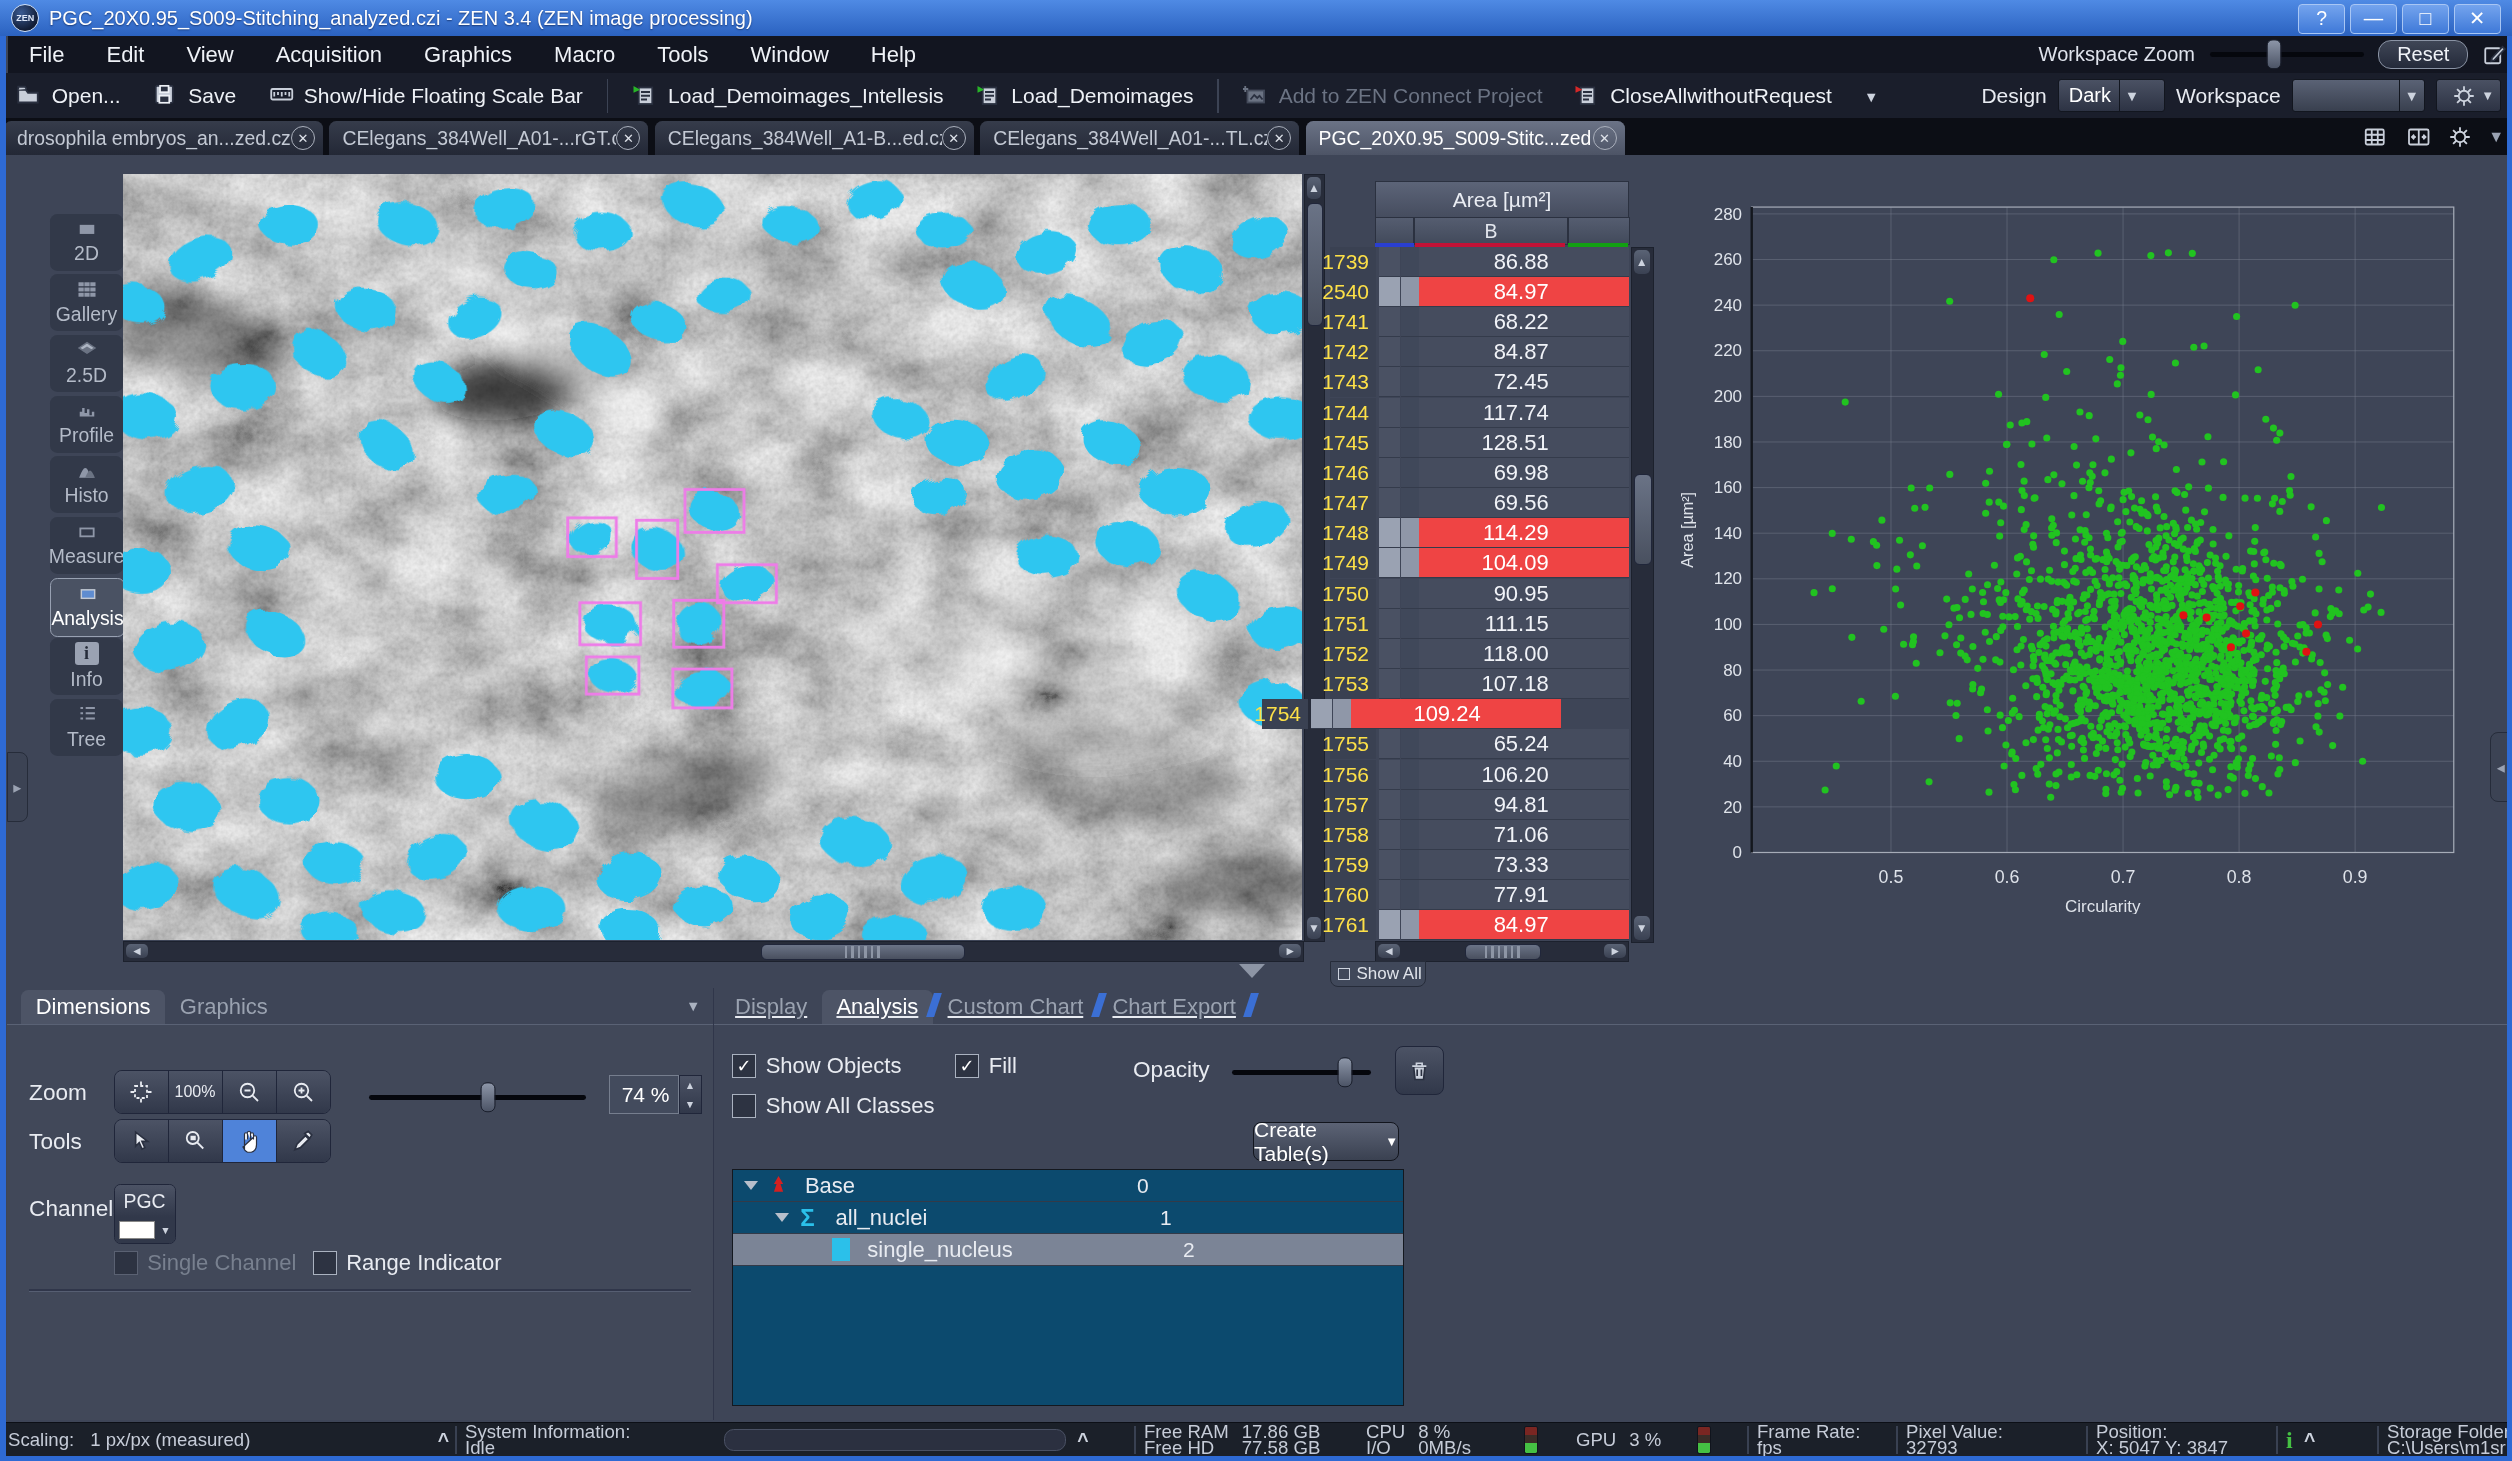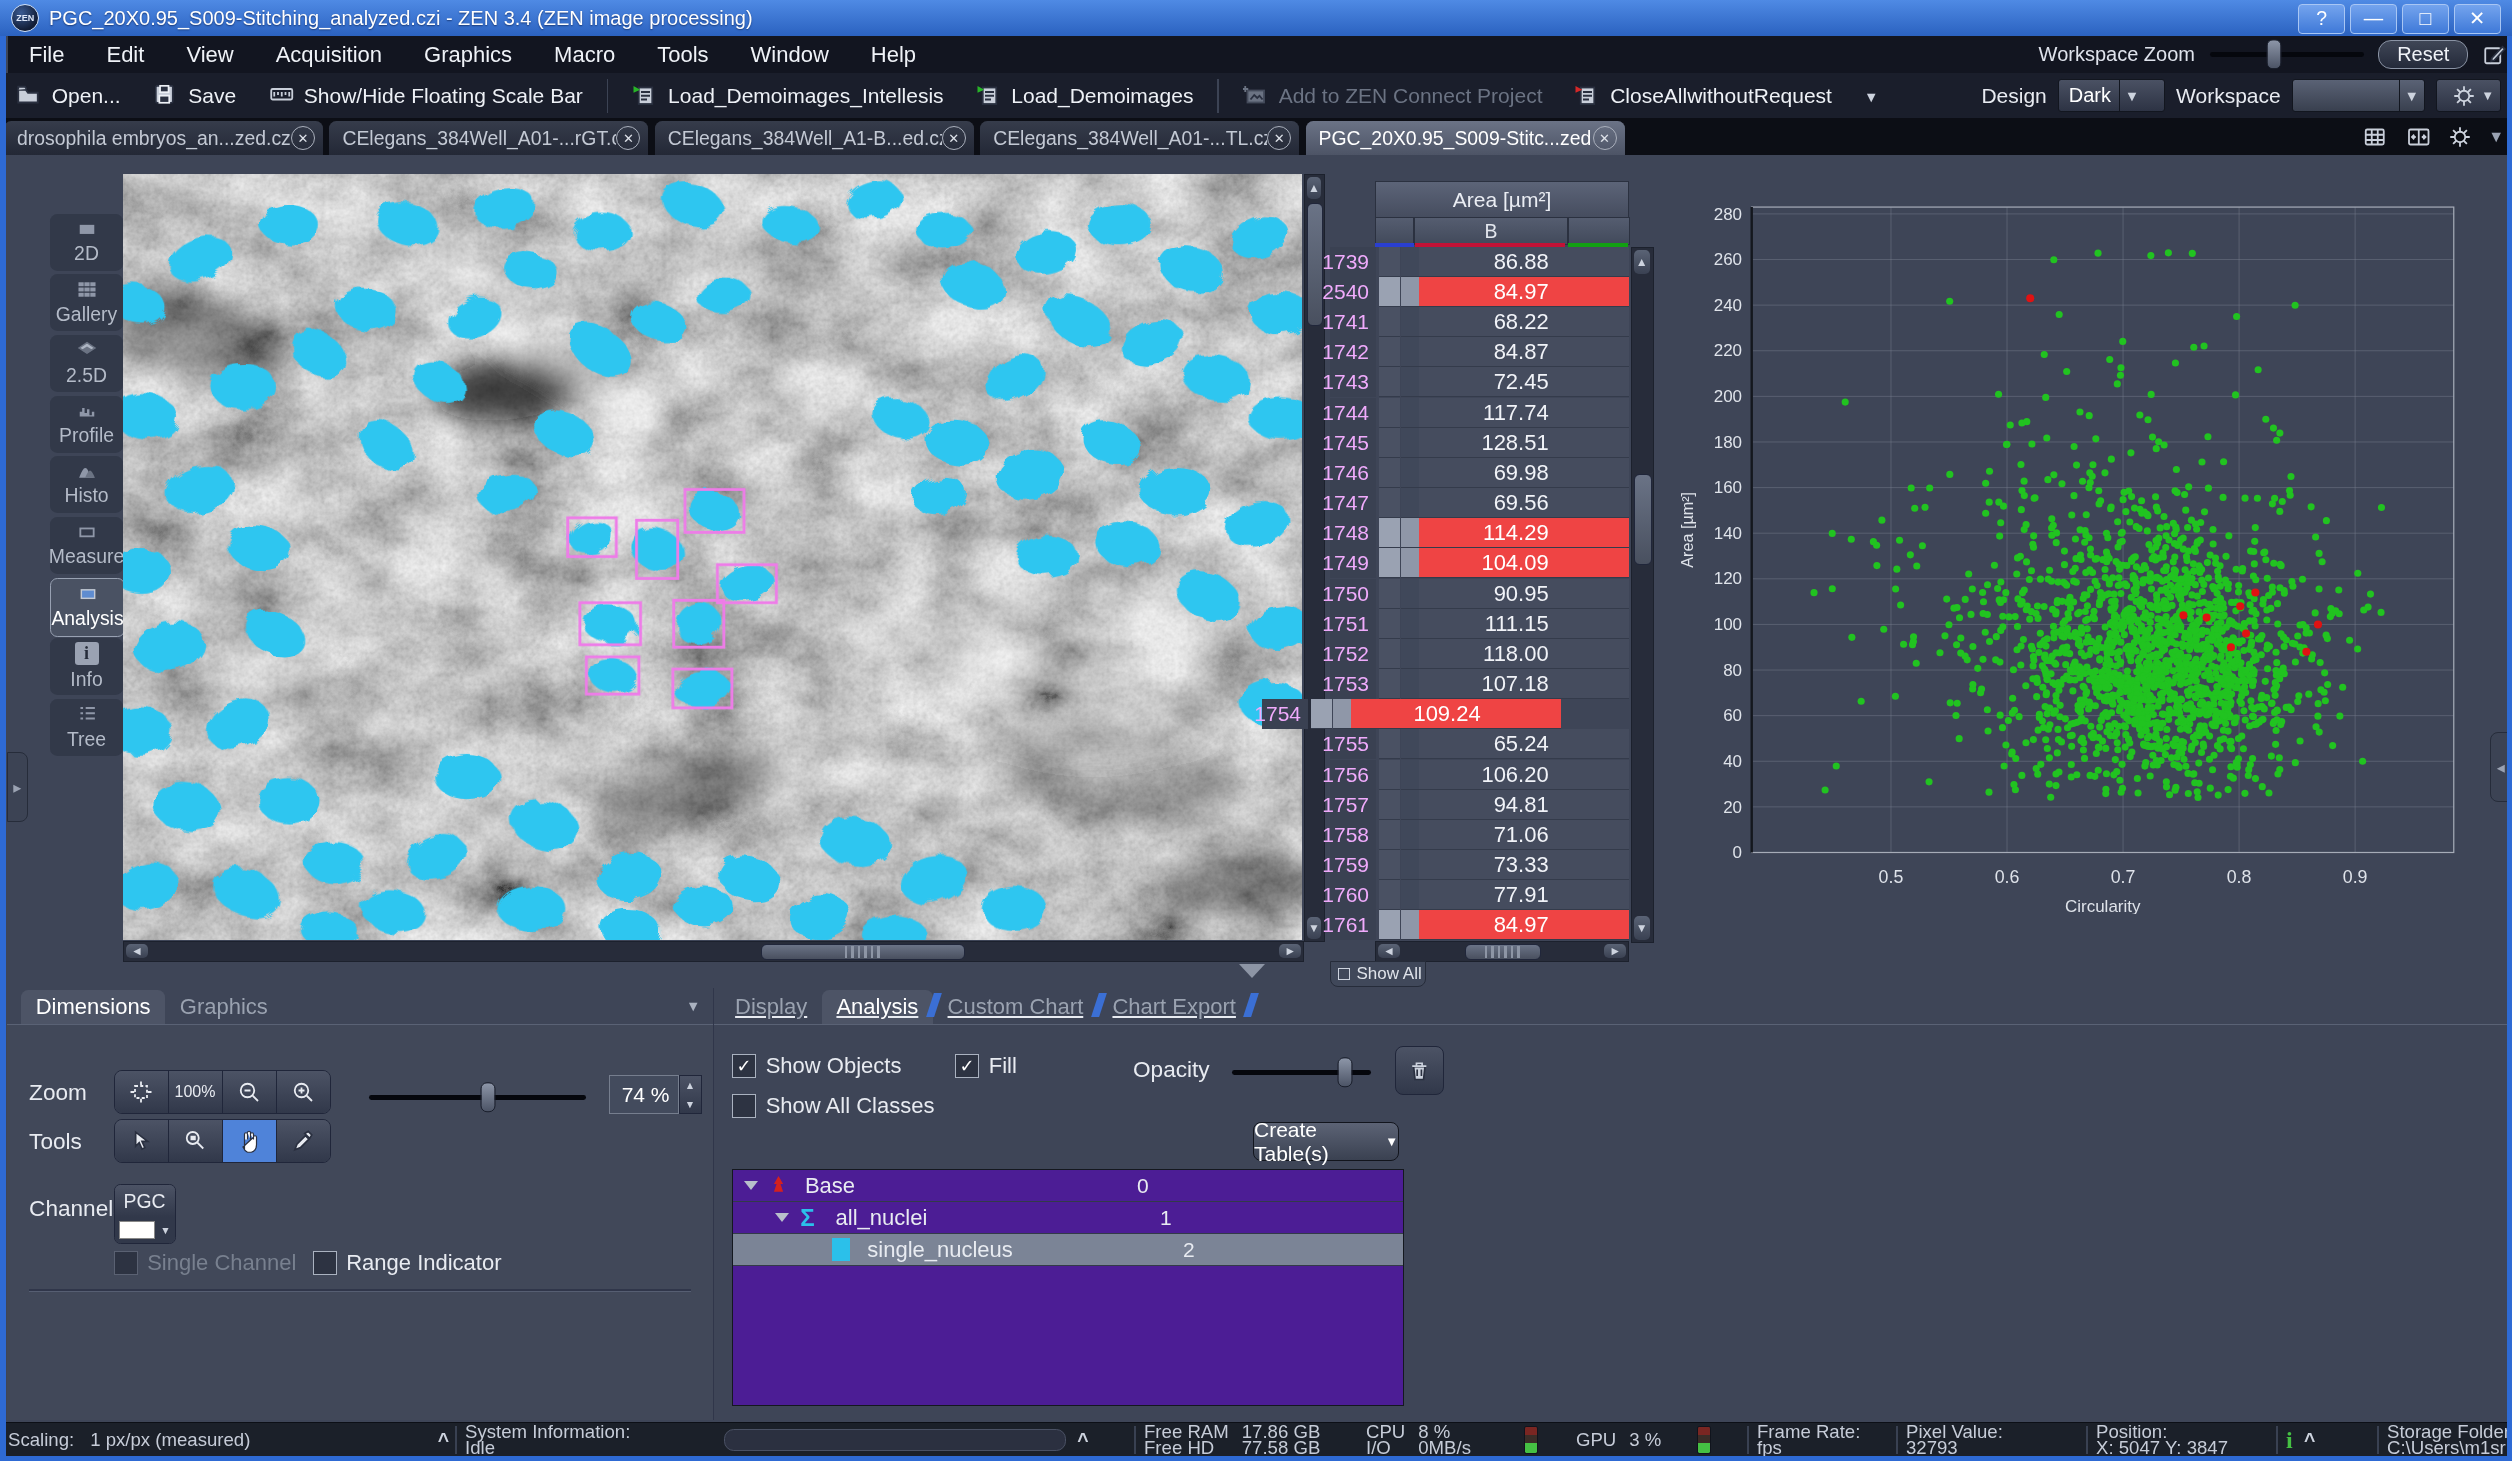--- a/index.html
+++ b/index.html
@@ -62,21 +62,21 @@
   .sb-thumb{position:absolute;background:linear-gradient(#6a7386,#49505f);border-radius:5.7px;border:0.8px solid #20263a;}
   .grip-h{background:repeating-linear-gradient(90deg,#8d95a5 0 2.4px,transparent 2.4px 6.5px);width:37px;height:11.3px;margin:auto;}
   
   .tbl-header1{position:absolute;left:1375px;top:181px;width:252px;height:36px;
     background:linear-gradient(#5c6478,#454c5e);display:flex;align-items:center;justify-content:center;
     font-size:21px;color:#eaedf3;border:0.8px solid #2b3140;}
   .tbl-header2{position:absolute;top:217px;height:26px;background:linear-gradient(#555d70,#424a5b);
     border:0.8px solid #2b3140;display:flex;align-items:center;justify-content:center;font-size:19.4px;color:#e4e8ef;}
   .stripe{position:absolute;top:243px;height:4px;}
   .trow{position:absolute;display:flex;height:30px;}
-  .trow .gut{width:39px;font-size:21px;color:#f0abfc;text-align:right;padding-right:6.5px;background:#3a4152;
+  .trow .gut{width:39px;font-size:21px;color:#fde047;text-align:right;padding-right:6.5px;background:#3a4152;
     display:flex;align-items:center;justify-content:flex-end;}
   .trow .selcol{width:21px;background:#4a5163;border-bottom:0.8px solid #343b4b;margin-left:3.2px;}
   .trow .bluecol{width:18px;background:#40485a;border-bottom:0.8px solid #343b4b;margin-left:1.6px;}
   .trow .valcol{width:152px;background:#454c5e;border-bottom:0.8px solid #343b4b;font-size:22px;color:#f1f3f8;
     display:flex;align-items:center;justify-content:flex-end;padding-right:22.6px;box-sizing:border-box;}
   .trow .emptycol{width:58px;background:#454c5e;border-bottom:0.8px solid #343b4b;}
   .trow.sel .selcol{background:#9aa2b2;}
   .trow.sel .bluecol{background:#8f97a8;}
   .trow.sel .valcol,.trow.sel .emptycol{background:#ef4444;color:#fff;}
   .showall-tab{position:absolute;left:1330px;top:961px;width:87px;height:24px;background:#40485a;
@@ -100,21 +100,21 @@
   .spin .arrows{width:21px;display:flex;flex-direction:column;justify-content:space-around;align-items:center;
     color:#cdd3de;font-size:10.5px;background:linear-gradient(#4c5365,#31384a);border:0.8px solid #20263a;}
   .cb{display:flex;align-items:center;gap:9.7px;position:absolute;font-size:22px;color:#e8ebf1;}
   .cb .box{width:22px;height:22px;background:#2d3342;border:1.6px solid #aab2c0;display:flex;align-items:center;
     justify-content:center;color:#fff;font-size:18px;}
   .cb.disabled{color:#78808f;}
   .cb.disabled .box{border-color:#5a6172;}
   .create-btn{position:absolute;left:1252px;top:1121px;width:144px;height:37px;border-radius:8px;
     background:linear-gradient(#5c6375,#3a4151);border:0.8px solid #12151d;color:#fff;font-size:21px;
     display:flex;align-items:center;justify-content:center;gap:9.7px;}
-  .tree-box{position:absolute;left:731px;top:1168px;width:670px;height:235px;background:#4c1d95;border:1.6px solid #14181f;}
+  .tree-box{position:absolute;left:731px;top:1168px;width:670px;height:235px;background:#0c4a6e;border:1.6px solid #14181f;}
   .tree-row{height:31px;display:flex;align-items:center;font-size:22px;color:#e8ebf1;border-bottom:0.8px solid #333a48;position:relative;}
   .tree-row.selected{background:#7b8496;}
   .tree-row .cnt{position:absolute;font-size:21px;}
   .tri{width:0;height:0;border-left:7.3px solid transparent;border-right:7.3px solid transparent;border-top:9px solid #b8bfcb;}
   
   .statusbar{position:absolute;left:0;top:1422px;width:100%;height:34px;background:#1b2029;
     border-top:1.6px solid #0c0f16;display:flex;align-items:center;font-size:18.6px;color:#c6ccd8;}
   .sb-seg{height:100%;display:flex;align-items:center;padding:0 8px;position:relative;flex:0 0 auto;}
   .sb-seg.div::after{content:"";position:absolute;right:0;top:3.2px;bottom:3.2px;width:1.6px;background:#394152;}
   .stack{display:flex;flex-direction:column;justify-content:center;line-height:16px;height:100%;}

